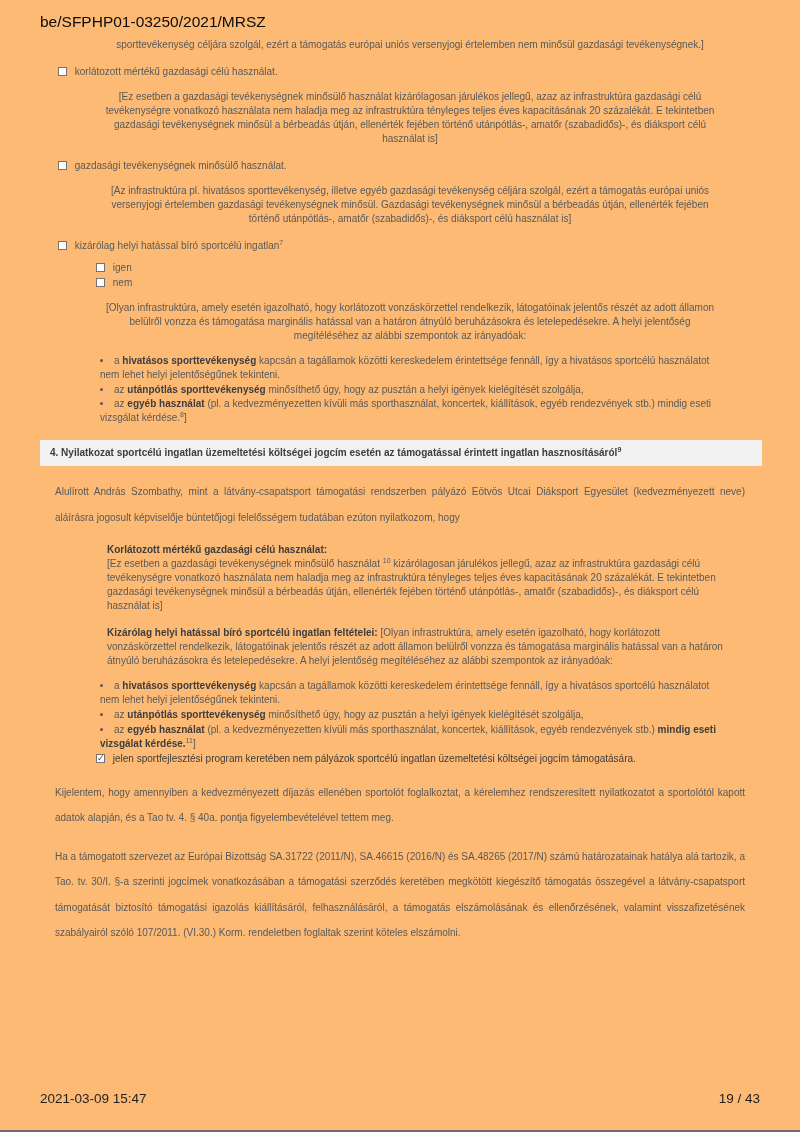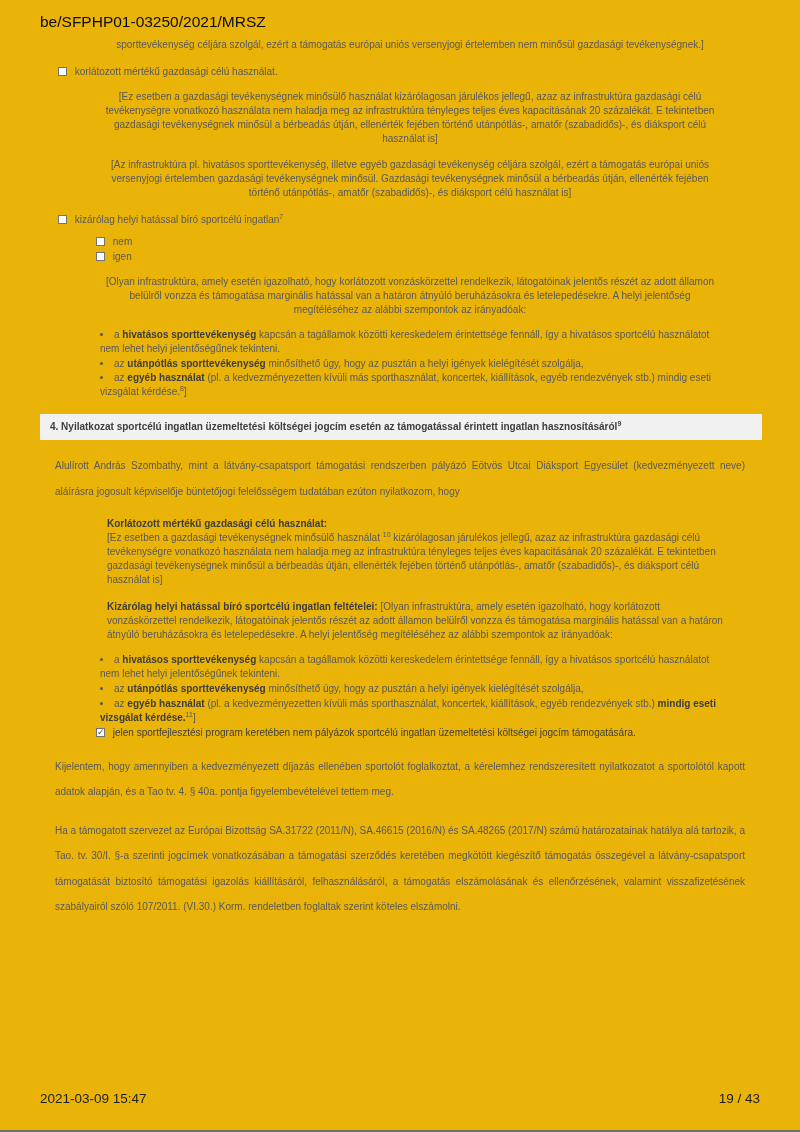--- a/index.html
+++ b/index.html
@@ -1,20 +1,20 @@
 <!DOCTYPE html>
 <html><head>
 <meta charset="utf-8">
 <style>
   html, body { margin:0; padding:0; background:#ffffff; }
   .page {
     position:relative;
     width:800px; height:1132px;
     margin:0 auto;
-    background:#eab308;
+    background:#fdba74;
     font-family:"Liberation Sans", sans-serif;
     font-size:10px;
     color:#58595b;
     overflow:hidden;
     box-sizing:border-box;
     border-bottom:2px solid #6f6f6f;
   }
   .doc-title {
     margin:13px 0 0 40px;
     font-size:15.5px;
@@ -90,36 +90,40 @@
 
   <p class="p-indent">sporttevékenység céljára szolgál, ezért a támogatás európai uniós versenyjogi értelemben nem minősül gazdasági tevékenységnek.]</p>
 
   <div class="cb-row">
     <span class="checkbox"></span>
     <span>korlátozott mértékű gazdasági célú használat.</span>
   </div>
 
   <p class="p-indent note">[Ez esetben a gazdasági tevékenységnek minősülő használat kizárólagosan járulékos jellegű, azaz az infrastruktúra gazdasági célú tevékenységre vonatkozó használata nem haladja meg az infrastruktúra tényleges teljes éves kapacitásának 20 százalékát. E tekintetben gazdasági tevékenységnek minősül a bérbeadás útján, ellenérték fejében történő utánpótlás-, amatőr (szabadidős)-, és diáksport célú használat is]</p>
 
+  <div class="cb-row">
+    <span class="checkbox"></span>
+    <span>gazdasági tevékenységnek minősülő használat.</span>
+  </div>
 
   <p class="p-indent note">[Az infrastruktúra pl. hivatásos sporttevékenység, illetve egyéb gazdasági tevékenység céljára szolgál, ezért a támogatás európai uniós versenyjogi értelemben gazdasági tevékenységnek minősül. Gazdasági tevékenységnek minősül a bérbeadás útján, ellenérték fejében történő utánpótlás-, amatőr (szabadidős)-, és diáksport célú használat is]</p>
 
   <div class="cb-row">
     <span class="checkbox"></span>
     <span>kizárólag helyi hatással bíró sportcélú ingatlan</span><sup>7</sup>
   </div>
 
   <div class="sub-options">
     <div class="cb-row">
       <span class="checkbox"></span>
-      <span>nem</span>
+      <span>igen</span>
     </div>
     <div class="cb-row">
       <span class="checkbox"></span>
-      <span>igen</span>
+      <span>nem</span>
     </div>
   </div>
 
   <p class="p-indent note">[Olyan infrastruktúra, amely esetén igazolható, hogy korlátozott vonzáskörzettel rendelkezik, látogatóinak jelentős részét az adott államon belülről vonzza és támogatása marginális hatással van a határon átnyúló beruházásokra és letelepedésekre. A helyi jelentőség megítéléséhez az alábbi szempontok az irányadóak:</p>
 
   <ul class="bullets">
     <li><span>a </span><b>hivatásos sporttevékenység</b><span> kapcsán a tagállamok közötti kereskedelem érintettsége fennáll, így a hivatásos sportcélú használatot nem lehet helyi jelentőségűnek tekinteni.</span></li>
     <li><span>az </span><b>utánpótlás sporttevékenység</b><span> minősíthető úgy, hogy az pusztán a helyi igények kielégítését szolgálja,</span></li>
     <li><span>az </span><b>egyéb használat</b><span> (pl. a kedvezményezetten kívüli más sporthasználat, koncertek, kiállítások, egyéb rendezvények stb.) mindig eseti vizsgálat kérdése.</span><sup>8</sup><span>]</span></li>
   </ul>

